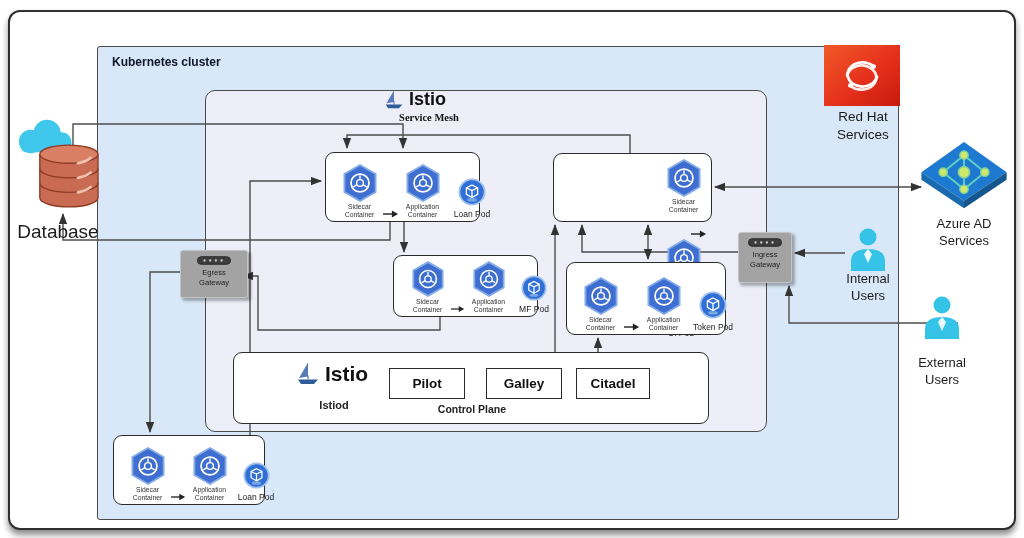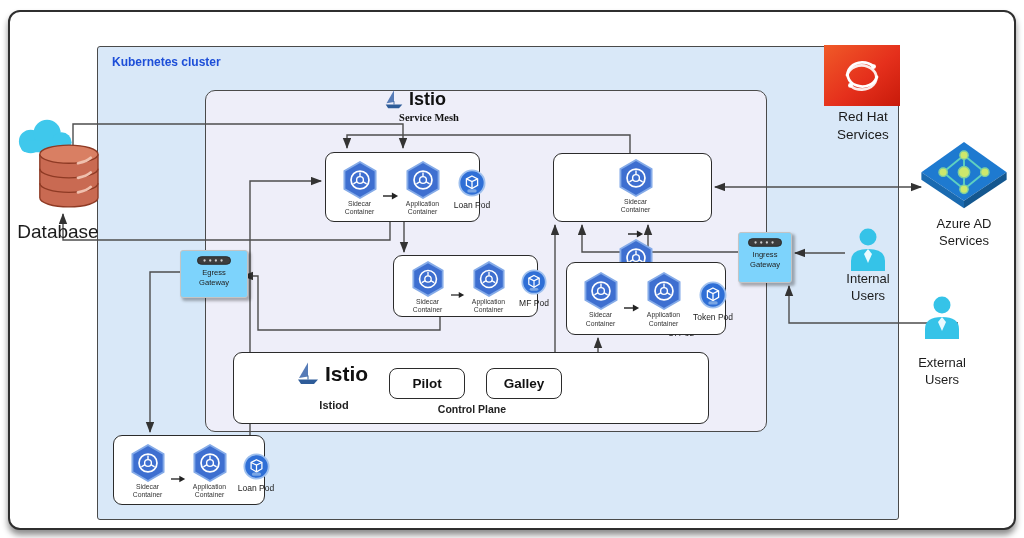--- a/index.html
+++ b/index.html
@@ -3,42 +3,42 @@
 <meta charset="utf-8">
 <style>
   html,body{margin:0;padding:0;background:#fff;}
   body{font-family:"Liberation Sans","DejaVu Sans",sans-serif;}
   #canvas{position:relative;width:1024px;height:538px;background:#fff;overflow:hidden;}
   .abs{position:absolute;}
   
   #outer{left:8px;top:10px;width:1004px;height:516px;background:#fff;border:2px solid #2f2f2f;border-radius:12px;box-shadow:0 5px 6px rgba(0,0,0,.45);}
   
   #cluster{left:97px;top:46px;width:800px;height:472px;background:#d9e8f8;border:1.6px solid #4a4a4a;border-radius:3px;}
-  #cluster-label{left:14px;top:8px;font-size:12px;font-weight:bold;color:#1d4ed8;}
+  #cluster-label{left:14px;top:8px;font-size:12px;font-weight:bold;color:#0f172a;}
   
   #mesh{left:205px;top:90px;width:560px;height:340px;background:#eeeef9;border:1.5px solid #4a4a4a;border-radius:10px;}
   .mesh-title{left:384px;top:88px;display:flex;align-items:center;gap:5px;}
   .mesh-title .t{font-size:18px;font-weight:bold;color:#111;}
   .mesh-sub{left:374px;top:112px;width:110px;text-align:center;font-size:10.5px;font-weight:bold;color:#111;font-family:Liberation Serif, serif;}
   
-  .pod{background:#fff;border:1.6px solid #2b2b2b;border-radius:9px;display:flex;align-items:center;padding:5px 4px 2px 10px;box-sizing:border-box;}
+  .pod{background:#fff;border:1.6px solid #2b2b2b;border-radius:9px;display:flex;align-items:flex-end;padding:5px 4px 2px 10px;box-sizing:border-box;}
   .hexcol{width:47px;display:flex;flex-direction:column;align-items:center;flex:none;}
   .hexlabel{margin-top:1px;font-size:6.8px;line-height:1.2;text-align:center;color:#333;}
   .harrow{flex:none;margin-top:15px;}
   .badgecol{margin-left:auto;display:flex;flex-direction:column;align-items:center;flex:none;width:52px;margin-top:2px;}
   .podname{margin-top:3px;font-size:8.5px;color:#222;white-space:nowrap;}
   
-  .gw{background:#7dd3fc;border:1px solid #c4c4c4;border-radius:3px;box-shadow:2.5px 2.5px 3px rgba(0,0,0,.3);display:flex;flex-direction:column;align-items:center;padding-top:5px;box-sizing:border-box;}
+  .gw{background:#a3a3a3;border:1px solid #c4c4c4;border-radius:3px;box-shadow:2.5px 2.5px 3px rgba(0,0,0,.3);display:flex;flex-direction:column;align-items:center;padding-top:5px;box-sizing:border-box;}
   .gwlabel{margin-top:3px;font-size:7.6px;line-height:1.3;text-align:center;color:#222;width:46px;}
   
   #cp{left:233px;top:352px;width:474px;height:70px;background:#fff;border:1.6px solid #2b2b2b;border-radius:9px;}
   #cp .logo{left:62px;top:7px;display:flex;align-items:center;gap:5px;}
   #cp .logo .t{font-size:21px;font-weight:bold;color:#111;}
   #cp-istiod{left:70px;top:46px;width:60px;text-align:center;font-size:11px;font-weight:bold;color:#222;}
-  .cp-comp{top:15px;width:74px;height:29px;background:#fff;border:1.7px solid #2b2b2b;border-radius:8px;display:flex;align-items:center;justify-content:center;font-size:13.5px;font-weight:bold;color:#111;}
+  .cp-comp{top:15px;width:74px;height:29px;background:#fff;border:1.7px solid #2b2b2b;border-radius:0;display:flex;align-items:center;justify-content:center;font-size:13.5px;font-weight:bold;color:#111;}
   #cp-caption{left:158px;top:50px;width:160px;text-align:center;font-size:10.5px;font-weight:bold;color:#222;}
   
   .extlabel{font-size:13px;color:#1c1c1c;text-align:center;line-height:1.3;}
   #redhat-logo{left:824px;top:45px;width:76px;height:61px;background:linear-gradient(140deg,#f05a28 0%,#e5301c 55%,#c81a0a 100%);display:flex;align-items:center;justify-content:center;}
   #redhat-label{left:822px;top:108px;width:82px;font-size:13.5px;color:#1a1a1a;line-height:1.35;text-align:center;}
   #lines{left:0;top:0;pointer-events:none;}
   .lw{fill:none;stroke:#4d4d4d;stroke-width:1.4px;}
 </style>
 </head>
 <body>
@@ -301,20 +301,21 @@
       <svg width="24" height="27" viewBox="0 0 24 24">
         <polygon points="12,1 12,15 3,16.5" fill="#567bb7"></polygon>
         <rect x="11.5" y="14" width="1" height="4" fill="#2e5c99"></rect>
         <polygon points="2,18 22,18 18,22.5 5,22.5" fill="#2e5c99"></polygon>
       </svg>
       <span class="t">Istio</span>
     </div>
     <div id="cp-istiod" class="abs">Istiod</div>
     <div class="cp-comp abs" style="left:155px;">Pilot</div>
     <div class="cp-comp abs" style="left:252px;">Galley</div>
+    <div class="cp-comp abs" style="left:342px;width:72px;">Citadel</div>
     <div id="cp-caption" class="abs">Control Plane</div>
   </div>
 
   <div class="abs" style="left:12px;top:116px;width:92px;">
     <svg width="92" height="100" viewBox="0 0 100 110">
       <g fill="#3fc8ec">
         <circle cx="20" cy="28" r="13"></circle>
           <circle cx="38" cy="19" r="15"></circle>
           <circle cx="54" cy="29" r="11"></circle>
           <rect x="9" y="27" width="50" height="13" rx="6.5"></rect>

